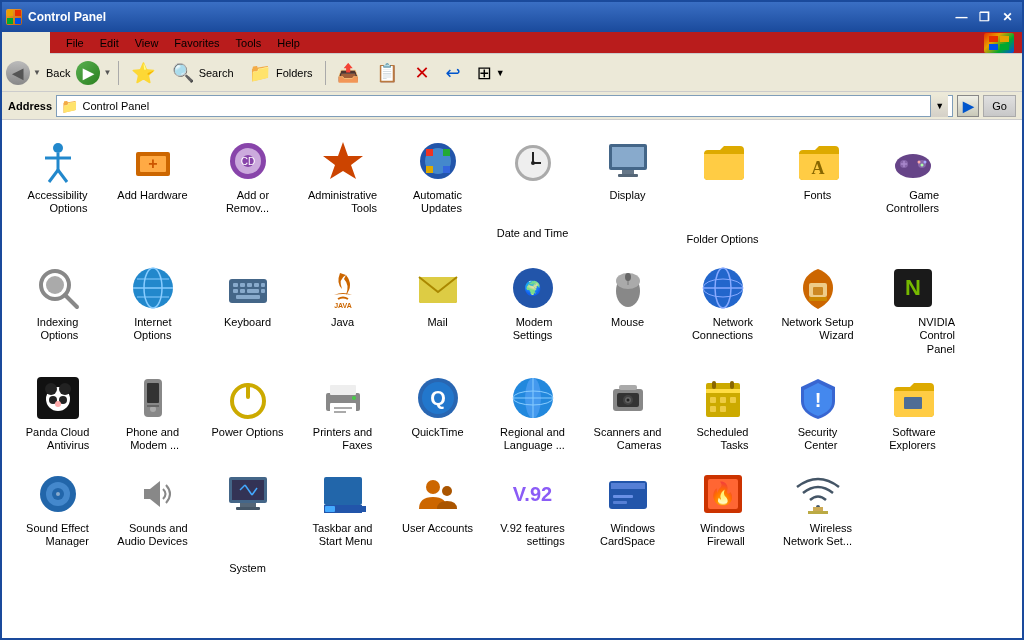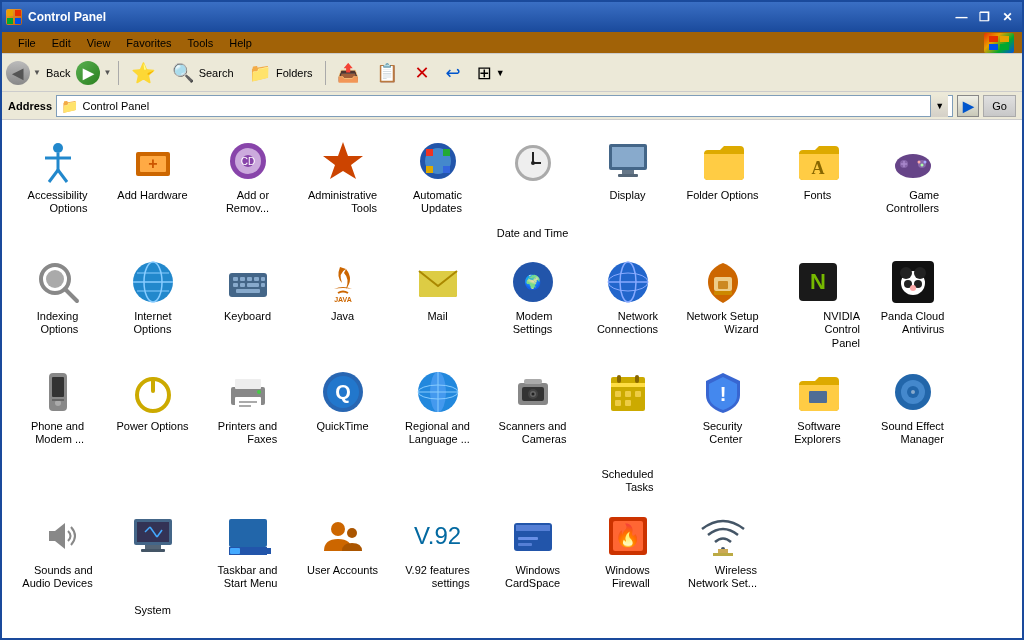--- a/index.html
+++ b/index.html
@@ -53,26 +53,27 @@
       justify-content: center;
       border-radius: 3px;
       font-size: 12px;
       cursor: pointer;
       color: white;
       font-weight: bold;
     }
 
     
     .menu-bar {
-      background: #a16207;
+      background: #b91c1c;
       height: 22px;
       display: flex;
       align-items: center;
       padding: 0 8px;
       border-bottom: 1px solid #ccc;
+      margin-left: 48px;
     }
     .menu-item {
       padding: 2px 8px;
       cursor: pointer;
       font-size: 11px;
     }
 
     
     .toolbar {
       background: #ECE9D8;
@@ -438,21 +439,21 @@
         </div>
         <div class="icon-label" style="white-space: pre-line;">Display</div>
       </div>
       <div class="icon-item">
         <div class="icon-img">
           <svg width="46" height="46" viewBox="0 0 46 46">
       <path d="M4 16 Q4 12 8 12 L20 12 L24 8 L40 8 Q44 8 44 12 L44 38 Q44 42 40 42 L8 42 Q4 42 4 38 Z" fill="#ddaa00"></path>
       <path d="M4 16 L44 16 L44 38 Q44 42 40 42 L8 42 Q4 42 4 38 Z" fill="#ffcc44"></path>
     </svg>
         </div>
-        <div class="icon-label" style="white-space: pre-line;">Folder Options</div>
+        <div class="icon-label" style="white-space: pre-line; margin-top: 44px;">Folder Options</div>
       </div>
       <div class="icon-item">
         <div class="icon-img">
           <svg width="46" height="46" viewBox="0 0 46 46">
       <path d="M4 16 Q4 12 8 12 L20 12 L24 8 L40 8 Q44 8 44 12 L44 38 Q44 42 40 42 L8 42 Q4 42 4 38 Z" fill="#ddaa00"></path>
       <path d="M4 16 L44 16 L44 38 Q44 42 40 42 L8 42 Q4 42 4 38 Z" fill="#ffcc44"></path>
       <text x="23" y="36" text-anchor="middle" fill="#886600" font-size="18" font-weight="bold" font-family="serif">A</text>
     </svg>
         </div>
         <div class="icon-label" style="white-space: pre-line;">Fonts</div>
@@ -544,20 +545,31 @@
       <circle cx="23" cy="23" r="20" fill="#2255aa"></circle>
       <text x="23" y="28" text-anchor="middle" fill="white" font-size="14">🌍</text>
     </svg>
         </div>
         <div class="icon-label" style="white-space: pre-line;">Modem
 Settings</div>
       </div>
       <div class="icon-item">
         <div class="icon-img">
           <svg width="46" height="46" viewBox="0 0 46 46">
+      <ellipse cx="23" cy="26" rx="12" ry="16" fill="#888888"></ellipse>
+      <ellipse cx="23" cy="16" rx="12" ry="8" fill="#aaaaaa"></ellipse>
+      <line x1="23" y1="12" x2="23" y2="20" stroke="#888888" stroke-width="1.5"></line>
+      <ellipse cx="23" cy="12" rx="3" ry="4" fill="#666666"></ellipse>
+    </svg>
+        </div>
+        <div class="icon-label" style="white-space: pre-line;">Mouse</div>
+      </div>
+      <div class="icon-item">
+        <div class="icon-img">
+          <svg width="46" height="46" viewBox="0 0 46 46">
       <circle cx="23" cy="23" r="20" fill="#2266cc"></circle>
       <ellipse cx="23" cy="23" rx="8" ry="20" fill="none" stroke="#88aaff" stroke-width="1.5"></ellipse>
       <line x1="3" y1="23" x2="43" y2="23" stroke="#88aaff" stroke-width="1.5"></line>
       <ellipse cx="23" cy="23" rx="20" ry="9" fill="none" stroke="#88aaff" stroke-width="1"></ellipse>
     </svg>
         </div>
         <div class="icon-label" style="white-space: pre-line;">Network
 Connections</div>
       </div>
       <div class="icon-item">
@@ -678,21 +690,21 @@
       <rect x="6" y="14" width="34" height="4" fill="#ffdd44"></rect>
       <rect x="12" y="6" width="4" height="8" rx="2" fill="#886600"></rect>
       <rect x="30" y="6" width="4" height="8" rx="2" fill="#886600"></rect>
       <rect x="10" y="22" width="6" height="6" rx="1" fill="#eecc44"></rect>
       <rect x="20" y="22" width="6" height="6" rx="1" fill="#eecc44"></rect>
       <rect x="30" y="22" width="6" height="6" rx="1" fill="#eecc44"></rect>
       <rect x="10" y="31" width="6" height="6" rx="1" fill="#eecc44"></rect>
       <rect x="20" y="31" width="6" height="6" rx="1" fill="#eecc44"></rect>
     </svg>
         </div>
-        <div class="icon-label" style="white-space: pre-line; margin-top: 48px;">Scheduled
+        <div class="icon-label" style="white-space: pre-line;">Scheduled
 Tasks</div>
       </div>
       <div class="icon-item">
         <div class="icon-img">
           <svg width="46" height="46" viewBox="0 0 46 46">
       <path d="M23 4 L40 12 L40 26 Q40 38 23 44 Q6 38 6 26 L6 12 Z" fill="#2255cc" opacity="0.9"></path>
       <path d="M23 8 L37 15 L37 27 Q37 36 23 41 Q9 36 9 27 L9 15 Z" fill="#4488ee"></path>
       <text x="23" y="32" text-anchor="middle" fill="white" font-size="20" font-weight="bold">!</text>
     </svg>
         </div>
@@ -765,21 +777,21 @@
       <circle cx="18" cy="16" r="7" fill="#cc6600"></circle>
       <path d="M4 38 Q4 26 18 26 Q32 26 32 38 Z" fill="#cc6600"></path>
       <circle cx="32" cy="20" r="5" fill="#aa5500"></circle>
       <path d="M22 38 Q22 30 32 30 Q42 30 42 38 Z" fill="#aa5500"></path>
     </svg>
         </div>
         <div class="icon-label" style="white-space: pre-line;">User Accounts</div>
       </div>
       <div class="icon-item">
         <div class="icon-img">
-          <div style="font-size:24px; font-weight:normal; color:#0369a1; text-align:center; line-height:1;">V.92</div>
+          <div style="font-size:20px; font-weight:bold; color:#8b5cf6; text-align:center; line-height:1;">V.92</div>
         </div>
         <div class="icon-label" style="white-space: pre-line;">V.92 features
 settings</div>
       </div>
       <div class="icon-item">
         <div class="icon-img">
           <svg width="46" height="46" viewBox="0 0 46 46">
       <rect x="4" y="10" width="38" height="28" rx="3" fill="#2255aa"></rect>
       <rect x="6" y="12" width="34" height="6" fill="#88aaff" opacity="0.5"></rect>
       <rect x="8" y="24" width="20" height="3" rx="1" fill="#88aaff" opacity="0.7"></rect>

